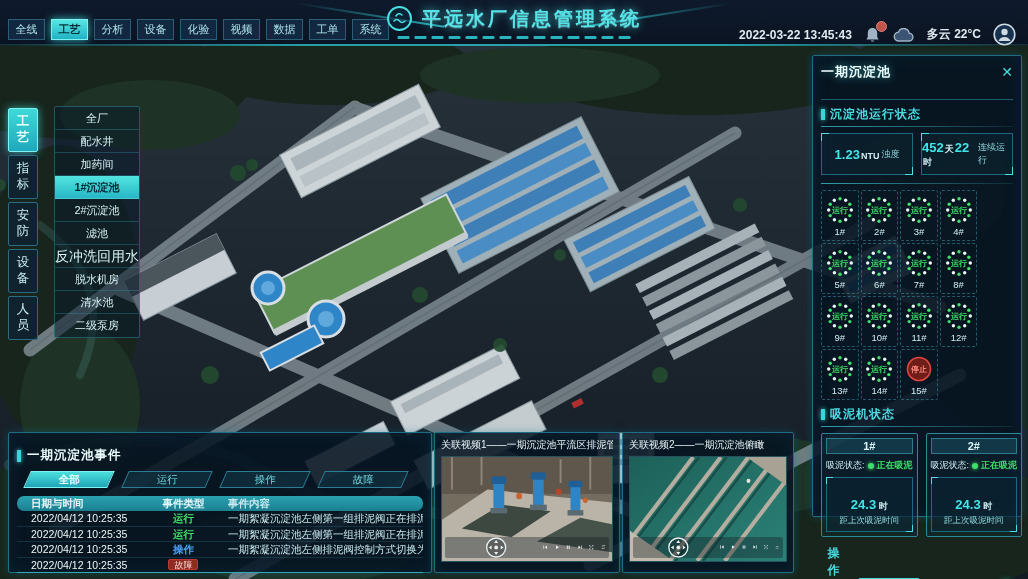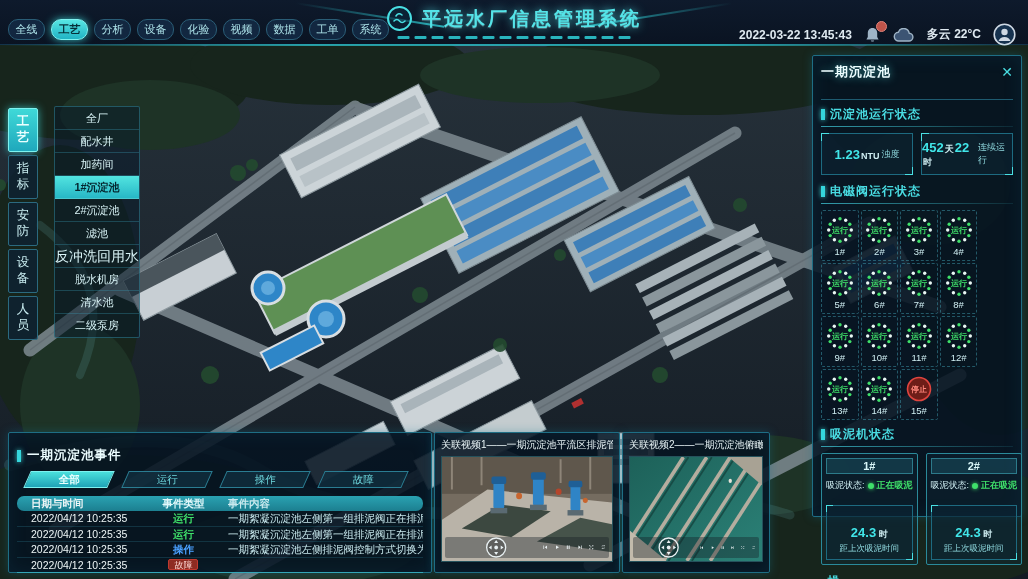--- a/index.html
+++ b/index.html
@@ -3,21 +3,21 @@
 <meta charset="utf-8">
 <style>
   html,body{margin:0;padding:0;background:#05090f;}
   *{box-sizing:border-box;font-family:"Liberation Sans","DejaVu Sans",sans-serif;}
   .screen{position:relative;width:1028px;height:579px;overflow:hidden;background:#0b131d;color:#dff4f6;}
 
   
   .header{position:absolute;top:0;left:0;right:0;height:45px;background:linear-gradient(180deg,#0e1a2c 0%,#0b1524 78%,#0a1322 100%);border-bottom:1px solid #13324a;z-index:30;}
   .header:after{content:"";position:absolute;left:0;right:0;bottom:-2px;height:2px;background:linear-gradient(90deg,rgba(47,208,216,0) 0%,rgba(47,208,216,.7) 30%,rgba(47,208,216,.7) 70%,rgba(47,208,216,0) 100%);}
   .nav-tabs{position:absolute;left:8px;top:19px;display:flex;gap:6px;}
-  .nav-tab{min-width:37px;height:21px;line-height:19px;text-align:center;font-size:11px;color:#aee4ea;background:#122740;border:1px solid #2a5d76;border-radius:10px;padding:0 1px;cursor:pointer;}
+  .nav-tab{min-width:37px;height:21px;line-height:19px;text-align:center;font-size:11px;color:#aee4ea;background:#122740;border:1px solid #2a5d76;border-radius:0;padding:0 1px;cursor:pointer;}
   .nav-tab.active{background:linear-gradient(180deg,#57e6e3,#21b3c4);color:#063039;font-weight:bold;border-color:#7df2f0;box-shadow:0 0 8px rgba(64,224,224,.8);}
   .title-block{position:absolute;left:50%;top:5px;transform:translateX(-50%);display:flex;align-items:center;gap:9px;}
   .app-title{font-size:19px;font-weight:bold;letter-spacing:3px;color:#54e4e8;text-shadow:0 0 10px rgba(80,230,235,.75),0 1px 0 rgba(255,255,255,.25);white-space:nowrap;font-family:Liberation Serif, serif;}
   .title-dashes{position:absolute;left:50%;top:36px;transform:translateX(-50%);display:flex;gap:5px;}
   .title-dashes b{width:12px;height:3px;background:#2fd0d8;opacity:.85;border-radius:1px;}
   .hdr-wing{position:absolute;top:14px;width:150px;height:2px;background:linear-gradient(90deg,rgba(47,208,216,0),rgba(47,208,216,.8));}
   .hdr-wing.left{left:295px;transform:rotate(9deg);}
   .hdr-wing.right{right:295px;transform:rotate(-9deg) scaleX(-1);}
   .right-info{position:absolute;right:12px;top:23px;display:flex;align-items:center;gap:12px;font-size:12px;font-weight:bold;color:#dfe9f0;}
   .icon-wrap{position:relative;display:inline-flex;cursor:pointer;}
@@ -63,21 +63,21 @@
   .valve-grid{display:flex;flex-wrap:wrap;gap:2px;margin-bottom:6px;}
   .valve-cell{width:37.6px;height:51px;border:1px dashed rgba(70,170,190,.45);display:flex;flex-direction:column;align-items:center;justify-content:center;border-radius:2px;}
   .gauge-svg{width:30px;height:30px;}
   .gauge-text{font-size:8px;font-weight:bold;}
   .gauge-text.run{fill:#3fe06a;}
   .gauge-text.stop{fill:#ff867b;}
   .valve-num{font-size:9.5px;color:#cfeef2;margin-top:1px;}
   .mud-row{display:flex;gap:8px;margin-bottom:8px;}
   .mud-card{flex:1;border:1px solid #2a8a9a;background:rgba(15,40,56,.4);padding:4px;border-radius:2px;}
   .mud-id{height:16px;line-height:15px;text-align:center;font-size:11px;font-weight:bold;color:#d8f6f8;border:1px solid rgba(70,190,205,.5);background:rgba(40,120,140,.3);margin-bottom:5px;}
-  .mud-status{font-size:9px;color:#cfeef2;display:flex;align-items:center;gap:3px;white-space:nowrap;margin-bottom:13px;}
+  .mud-status{font-size:9px;color:#cfeef2;display:flex;align-items:center;gap:3px;white-space:nowrap;margin-bottom:5px;}
   .mud-status .dot{width:6px;height:6px;border-radius:50%;background:#3fe06a;box-shadow:0 0 4px #3fe06a;}
   .mud-status .st{color:#3fe06a;font-weight:bold;}
   .mud-val-box{position:relative;border:1px solid #1d6a80;background:rgba(10,35,52,.5);padding:19px 2px 4px;text-align:center;}
   .mud-val-box:before,.mud-val-box:after{content:"";position:absolute;width:6px;height:6px;border:1px solid #49dfe3;}
   .mud-val-box:before{top:-1px;left:-1px;border-right:none;border-bottom:none;}
   .mud-val-box:after{bottom:-1px;right:-1px;border-left:none;border-top:none;}
   .mud-val{font-size:13px;font-weight:bold;color:#41e6e9;}
   .mud-val .u{font-size:9px;color:#cfeef2;}
   .mud-sub{font-size:8.5px;color:#8fd8de;margin-top:2px;}
   .ops-row{display:flex;align-items:center;gap:7px;margin-top:2px;}
@@ -102,21 +102,21 @@
   .c-date{width:30%;padding-left:14px;color:#eef6f7;}
   .c-type{width:22%;text-align:center;}
   .c-content{width:48%;color:#c9e9ee;white-space:nowrap;overflow:hidden;}
   .t-green{color:#3fe06a;font-weight:bold;}
   .t-blue{color:#4aa0ff;font-weight:bold;}
   .badge-red{display:inline-block;padding:0 5px;height:11px;line-height:11px;font-size:9px;background:#8e2b22;border:1px solid #c0392f;color:#ffd9d4;border-radius:2px;vertical-align:1px;}
 
   
   .video-panel{top:432px;height:141px;padding:5px 6px;}
   .video-1{left:434px;width:186px;}
-  .video-2{left:622px;width:148px;}
+  .video-2{left:622px;width:172px;}
   .video-title{font-size:10px;color:#e8f4f6;white-space:nowrap;overflow:hidden;margin-bottom:4px;}
   .video-body{position:relative;height:106px;border:1px solid rgba(40,130,150,.5);overflow:hidden;background:#222;}
   .video-body svg{display:block;width:100%;height:100%;}
   .video-controls{position:absolute;left:3px;right:3px;bottom:3px;height:21px;display:flex;align-items:center;justify-content:space-between;padding:0 4px;background:rgba(20,30,36,.38);border-radius:2px;}
   .vc-right{display:flex;align-items:center;gap:7px;}
   .vc-ic{display:inline-flex;cursor:pointer;}
 </style>
 </head>
 <body>
 
@@ -362,21 +362,20 @@
         <div class="stat-card">
           <div class="stat-val"><span>1.23</span><span class="u">NTU</span></div>
           <div class="stat-label">浊度</div>
         </div>
         <div class="stat-card">
           <div class="stat-val"><span>452</span><span class="u">天</span><span>22</span><span class="u">时</span></div>
           <div class="stat-label">连续运行</div>
         </div>
       </div>
 
-    <div class="sec-title">电磁阀运行状态</div>
     <div class="sec-rule"></div>
     <div class="valve-grid">
         <div class="valve-cell">
           <svg viewBox="0 0 30 30" class="gauge-svg">
             <circle cx="26.3" cy="15.0" r="1.7" fill="#e9f7f3"></circle>
             <circle cx="24.8" cy="20.6" r="1.7" fill="#3fe06a"></circle>
             <circle cx="20.7" cy="24.8" r="1.7" fill="#e9f7f3"></circle>
             <circle cx="15.0" cy="26.3" r="1.7" fill="#3fe06a"></circle>
             <circle cx="9.4" cy="24.8" r="1.7" fill="#e9f7f3"></circle>
             <circle cx="5.2" cy="20.6" r="1.7" fill="#3fe06a"></circle>

